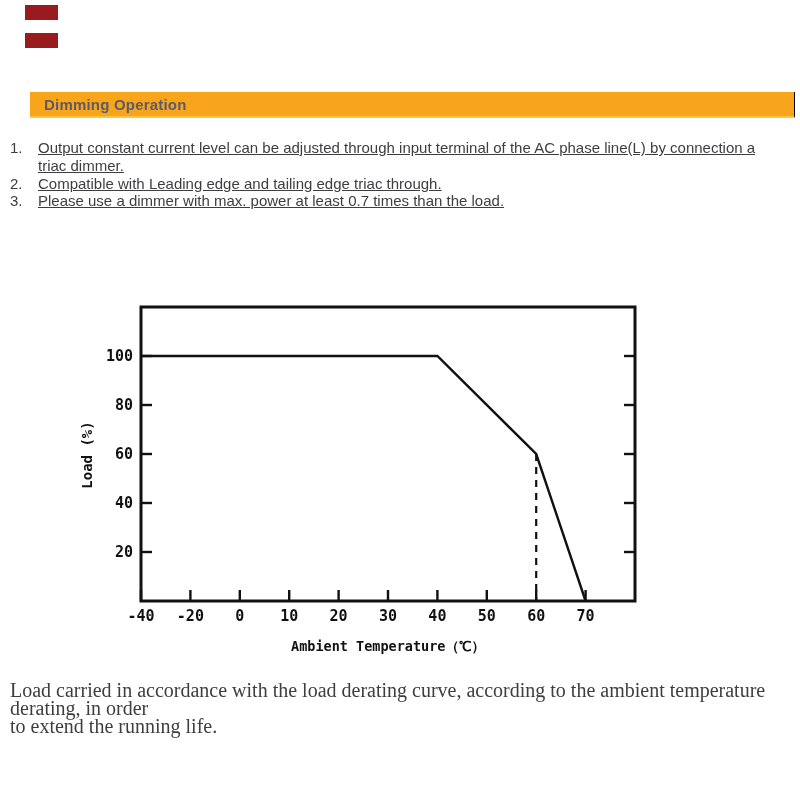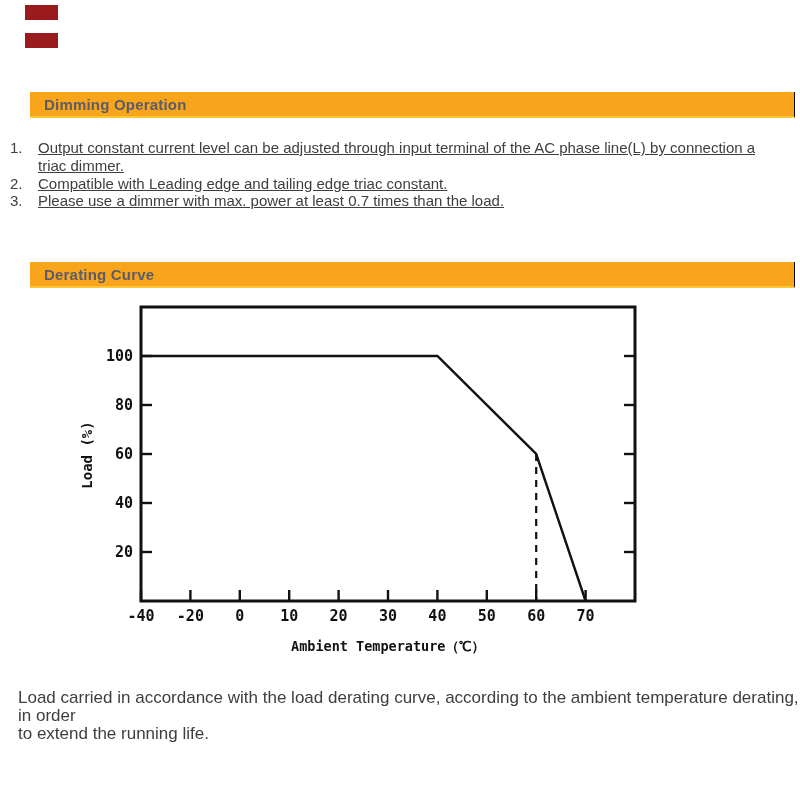--- a/index.html
+++ b/index.html
@@ -20,22 +20,22 @@
   }
   .bar-dimming{top:92px;}
   .bar-derating{top:262px;}
   .notes{position:absolute;left:10px;top:139px;width:778px;font-size:15px;line-height:17.8px;}
   .note-row{display:flex;}
   .note-num{flex:0 0 28px;}
   .note-text{flex:1;white-space:pre-line;text-decoration:underline;}
   .chart-wrap{position:absolute;left:70px;top:295px;width:600px;height:375px;}
   .chart-wrap svg{display:block;width:600px;height:375px;}
   .footnote{
-    position:absolute;left:10px;top:681px;width:782px;margin:8px;
-    font-size:17px;line-height:18px;white-space:pre-line;
+    position:absolute;left:10px;top:681px;width:782px;margin:0;
+    font-size:20px;line-height:18px;white-space:pre-line;font-family:Liberation Serif, serif;
   }
 </style>
 </head>
 <body>
 
 <div class="page">
 
   <div class="corner-tab t1"></div>
   <div class="corner-tab t2"></div>
 
@@ -44,31 +44,28 @@
   </div>
 
   <div class="notes">
       <div class="note-row">
         <span class="note-num">1.</span>
         <span class="note-text">Output constant current level can be adjusted through input terminal of the AC phase line(L) by connection a
 triac dimmer.</span>
       </div>
       <div class="note-row">
         <span class="note-num">2.</span>
-        <span class="note-text">Compatible with Leading edge and tailing edge triac constant.</span>
+        <span class="note-text">Compatible with Leading edge and tailing edge triac through.</span>
       </div>
       <div class="note-row">
         <span class="note-num">3.</span>
         <span class="note-text">Please use a dimmer with max. power at least 0.7 times than the load.</span>
       </div>
     </div>
 
-  <div class="section-bar bar-derating">
-    <span class="section-title">Derating Curve</span>
-  </div>
 
   <div class="chart-wrap">
     <svg id="chart-svg" viewBox="0 0 600 375" xmlns="http://www.w3.org/2000/svg">
         <rect x="71" y="12" width="494" height="294" fill="none" stroke="#111111" stroke-width="3"></rect>
         <line x1="71" y1="257" x2="82" y2="257" stroke="#111111" stroke-width="2.4"></line>
         <line x1="554" y1="257" x2="565" y2="257" stroke="#111111" stroke-width="2.4"></line>
         <text x="63" y="262" text-anchor="end" fill="#111111" font-family="&quot;DejaVu Sans Mono&quot;,monospace" font-size="15" font-weight="bold">20</text>
         <line x1="71" y1="208" x2="82" y2="208" stroke="#111111" stroke-width="2.4"></line>
         <line x1="554" y1="208" x2="565" y2="208" stroke="#111111" stroke-width="2.4"></line>
         <text x="63" y="213" text-anchor="end" fill="#111111" font-family="&quot;DejaVu Sans Mono&quot;,monospace" font-size="15" font-weight="bold">40</text>

